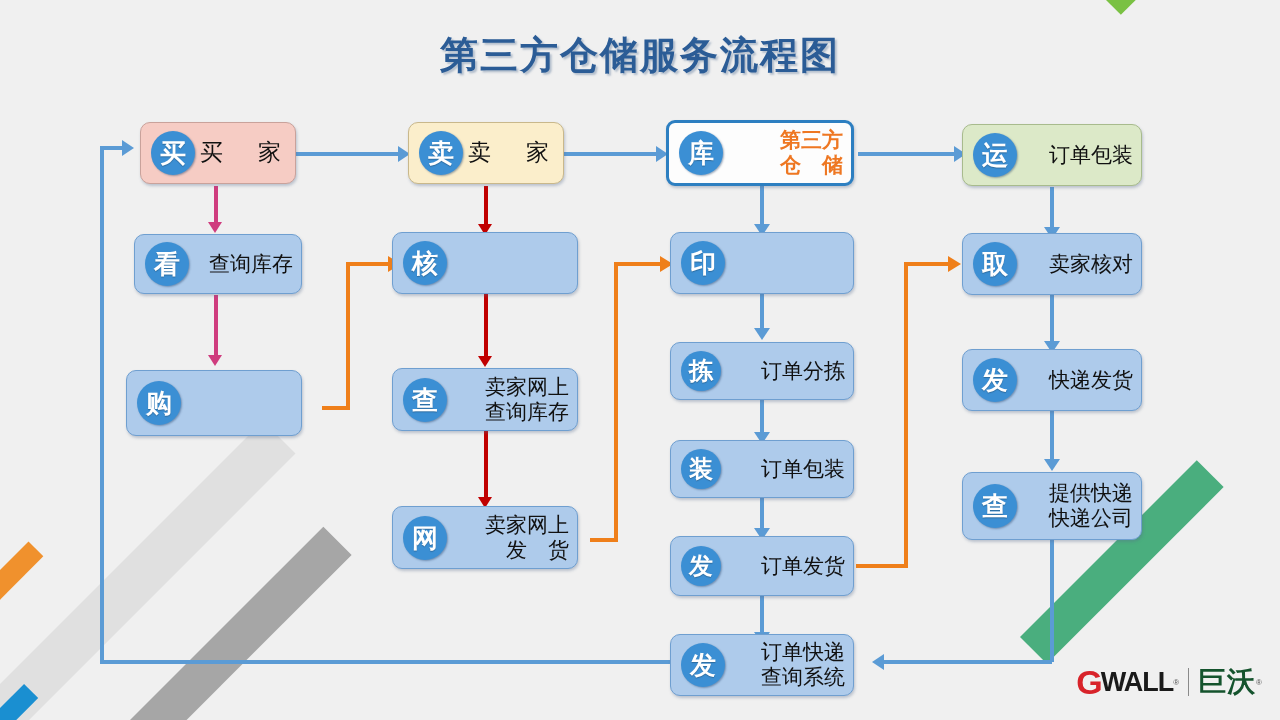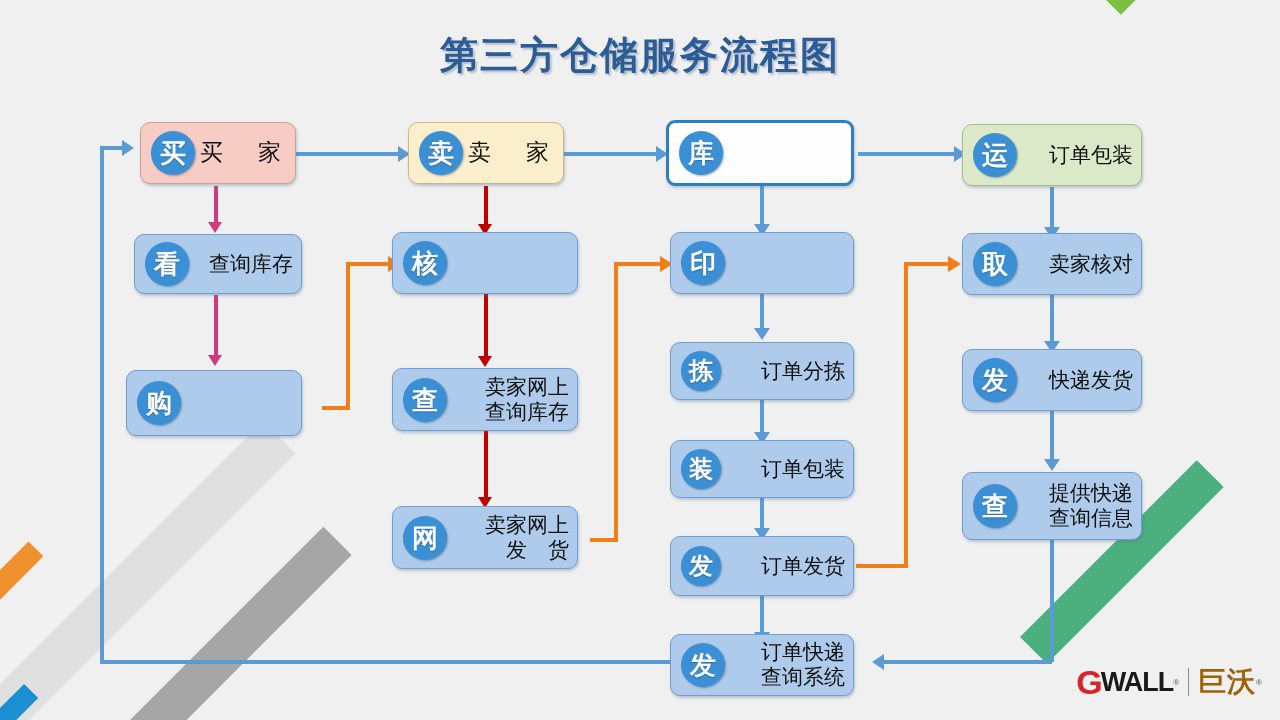--- a/index.html
+++ b/index.html
@@ -102,21 +102,21 @@
   .arw.left.blue{border-top:8px solid transparent;border-bottom:8px solid transparent;border-right:12px solid #5b9bd5;}
 
   
   .logo{position:absolute;right:18px;bottom:18px;display:flex;align-items:center;height:40px;}
   .logo-g{
     font-size:34px;font-weight:bold;color:#d8232a;line-height:1;
     letter-spacing:-2px;font-family:"Liberation Sans",sans-serif;
   }
   .logo-wall{font-size:27px;font-weight:bold;color:#1a1a1a;line-height:1;letter-spacing:-1px;}
   .logo-bar{width:1px;height:28px;background:#8a8a8a;margin:0 9px;}
-  .logo-cn{font-size:28px;font-weight:bold;color:#a16207;line-height:1;letter-spacing:1px;}
+  .logo-cn{font-size:28px;font-weight:bold;color:#14532d;line-height:1;letter-spacing:1px;}
   .logo-tm{font-size:8px;vertical-align:super;color:#555;}
 </style>
 </head>
 <body>
 
 <div id="stage">
 
   <div class="deco deco-tr-green"></div>
   <div class="deco deco-bl-lgray"></div>
   <div class="deco deco-bl-gray"></div>
@@ -219,20 +219,22 @@
   </div>
 
   <div class="node blue" style="left:392px;top:506px;width:186px;height:63px;">
     <span class="badge">网</span>
     <span class="ntext">卖家网上
 发　货</span>
   </div>
 
   <div class="node white" style="left:666px;top:120px;width:188px;height:66px;">
     <span class="badge">库</span>
+    <span class="ntext">第三方
+仓　储</span>
   </div>
 
   <div class="node blue" style="left:670px;top:232px;width:184px;height:62px;">
     <span class="badge">印</span>
   </div>
 
   <div class="node blue small" style="left:670px;top:342px;width:184px;height:58px;">
     <span class="badge">拣</span>
     <span class="ntext">订单分拣</span>
   </div>
@@ -264,21 +266,21 @@
   </div>
 
   <div class="node blue" style="left:962px;top:349px;width:180px;height:62px;">
     <span class="badge">发</span>
     <span class="ntext">快递发货</span>
   </div>
 
   <div class="node blue" style="left:962px;top:472px;width:180px;height:68px;">
     <span class="badge">查</span>
     <span class="ntext">提供快递
-查询信息</span>
+快递公司</span>
   </div>
 
   <div class="logo">
     <span class="logo-g">G</span>
     <span class="logo-wall">WALL</span>
     <span class="logo-tm">®</span>
     <span class="logo-bar"></span>
     <span class="logo-cn">巨沃</span>
     <span class="logo-tm">®</span>
   </div>

